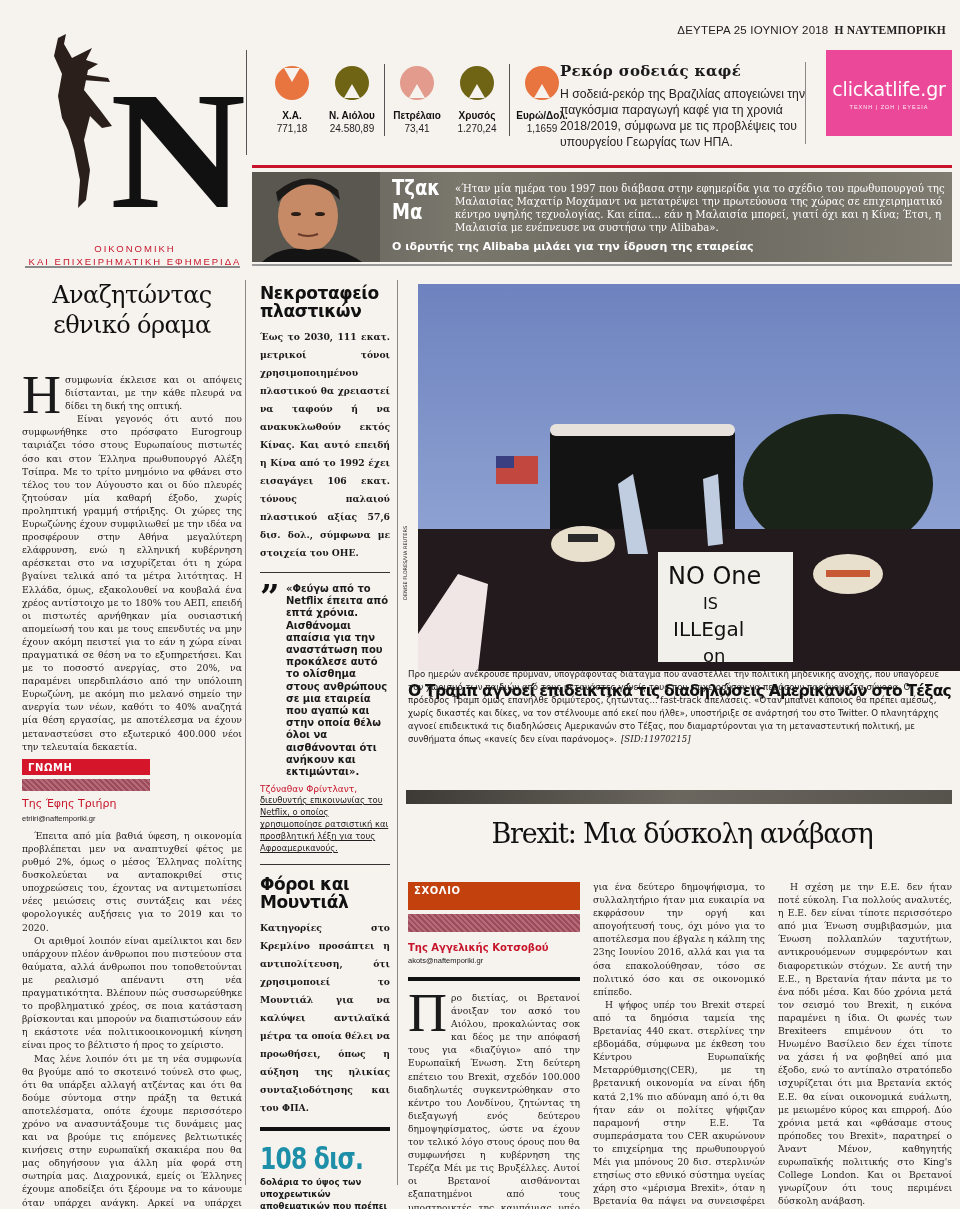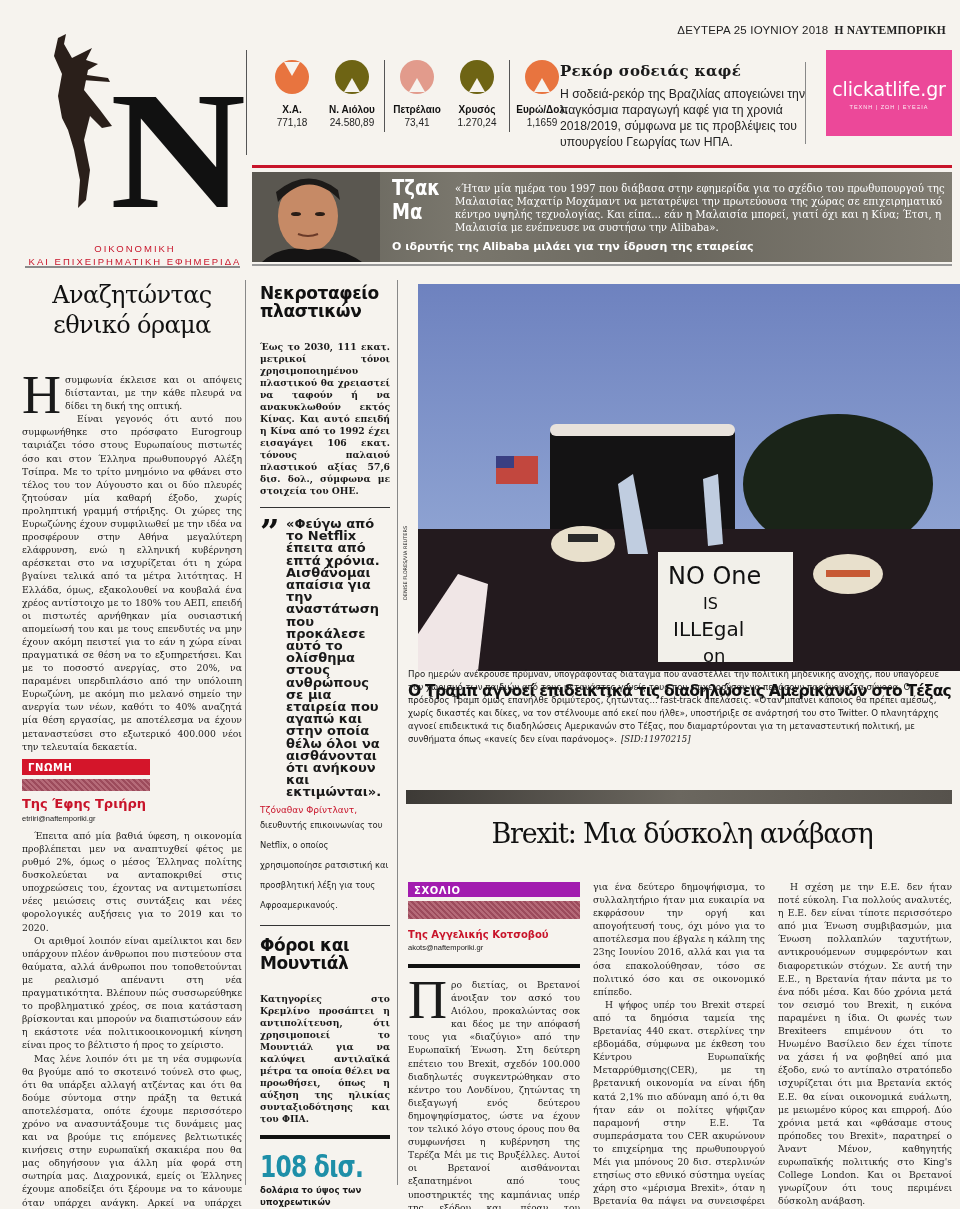--- a/index.html
+++ b/index.html
@@ -9,21 +9,21 @@
 
   
   .dateline { top: 24px; right: 14px; font-family: "Liberation Sans", sans-serif; font-size: 11.5px; color: #222; letter-spacing: 0.2px; }
   .dateline b { font-family: "Liberation Serif", serif; font-weight: 700; margin-left: 6px; font-size: 11.5px; }
   .logo-wrap { left: 20px; top: 30px; width: 220px; height: 240px; }
   .logo-N { position: absolute; left: 90px; top: 36px; font-family: "Liberation Serif", serif; font-weight: 700; font-size: 168px; line-height: 1; color: #111; transform: scaleX(1.12); transform-origin: left; }
   .logo-sub { position: absolute; left: 0; width: 230px; top: 212px; text-align: center; font-family: "Liberation Sans", sans-serif; font-size: 9.5px; color: #c8142a; letter-spacing: 2px; line-height: 13px; }
   .logo-rule { left: 25px; top: 266px; width: 215px; height: 2px; background: #8a8a8a; }
   .vrule-head { left: 246px; top: 50px; width: 1px; height: 105px; background: #555; }
 
-  .markets { left: 262px; top: 60px; height: 80px; display: flex; }
+  .markets { left: 262px; top: 60px; height: 80px; display: flex; align-items: center; }
   .mkt { width: 60px; text-align: center; font-family: "Liberation Sans", sans-serif; }
   .mkt .circ { width: 34px; height: 34px; border-radius: 50%; margin: 0 auto 10px; position: relative; overflow: hidden; }
   .mkt .circ::after { content: ""; position: absolute; left: 9px; width: 0; height: 0; border-left: 8px solid transparent; border-right: 8px solid transparent; }
   .mkt .circ.up::after { bottom: 2px; border-bottom: 14px solid #f6f3ee; }
   .mkt .circ.down::after { top: 2px; border-top: 14px solid #f6f3ee; }
   .mkt .lbl { font-size: 10px; font-weight: 700; color: #111; }
   .mkt .val { font-size: 10px; color: #222; margin-top: 2px; }
   .mkt-sep { width: 1px; background: #555; height: 72px; margin: 0 2px; }
 
   .coffee { left: 560px; top: 62px; width: 250px; }
@@ -49,34 +49,34 @@
   .body-text { font-family: "DejaVu Serif", serif; font-size: 9.3px; line-height: 13.1px; text-align: justify; color: #1a1a1a; }
   .body-text p { text-indent: 12px; }
   .body-text p.first { text-indent: 0; }
   .dropcap { float: left; font-family: "Liberation Serif", serif; font-size: 54px; line-height: 40px; margin: 2px 4px 0 0; }
   .sid { font-style: italic; font-size: 8.5px; text-align: right; }
   .vrule-left { left: 245px; top: 280px; width: 1px; height: 905px; background: #888; }
 
   .gnomh { float: left; width: 128px; margin: 4px 8px 4px 0; }
   .gnomh .tag { background: #d4152a; color: #fff; font-family: "DejaVu Sans", sans-serif; font-weight: 700; font-size: 10px; padding: 2px 6px; height: 16px; letter-spacing: 0.6px; }
   .gnomh .hatch { height: 12px; margin-top: 4px; background: repeating-linear-gradient(45deg,#b56a78 0 2px,#9c4b5c 2px 4px); }
-  .gnomh .author { font-family: "DejaVu Sans", sans-serif; font-weight: 700; font-size: 13px; color: #c8142a; margin-top: 6px; }
+  .gnomh .author { font-family: "DejaVu Sans", sans-serif; font-weight: 400; font-size: 11px; color: #c8142a; margin-top: 6px; }
   .gnomh .email { font-family: "Liberation Sans", sans-serif; font-size: 7.5px; color: #222; margin-top: 2px; }
 
   
   .col-mid { left: 260px; top: 280px; width: 130px; }
   .sans-head { font-family: "DejaVu Sans", sans-serif; font-weight: 700; font-size: 17px; line-height: 18px; color: #111; letter-spacing: -0.4px; }
-  .mid-body { font-family: "DejaVu Serif", serif; font-weight: 700; font-size: 9.2px; line-height: 12px; text-align: justify; margin-top: 21px; }
+  .mid-body { font-family: "DejaVu Serif", serif; font-weight: 700; font-size: 9.2px; line-height: 18px; text-align: justify; margin-top: 8px; }
   .thin-rule { height: 1px; background: #333; margin: 10px 0; }
   .thick-rule { height: 4px; background: #111; margin: 10px 0; }
   .quote-block { display: flex; }
   .quote-mark { font-family: "DejaVu Serif", serif; font-weight: 700; font-size: 34px; line-height: 28px; width: 26px; color: #111; }
-  .quote-text { font-family: "DejaVu Sans", sans-serif; font-weight: 700; font-size: 13px; line-height: 12.2px; width: 104px; }
+  .quote-text { font-family: "DejaVu Sans", sans-serif; font-weight: 700; font-size: 10px; line-height: 12.2px; width: 104px; }
   .q-author { font-family: "DejaVu Sans", sans-serif; font-size: 9px; color: #c8142a; margin-top: 6px; }
-  .q-desc { font-family: "DejaVu Sans", sans-serif; font-size: 8.4px; line-height: 20px; color: #222; }
+  .q-desc { font-family: "DejaVu Sans", sans-serif; font-size: 8.4px; line-height: 12px; color: #222; text-decoration: underline; }
   .bignum { font-family: "DejaVu Sans", sans-serif; font-weight: 700; font-size: 30px; color: #1e8fa8; transform: scaleX(0.78); transform-origin: left; white-space: nowrap; letter-spacing: -1px; }
   .bignum-desc { font-family: "DejaVu Sans", sans-serif; font-weight: 700; font-size: 8.6px; line-height: 12px; }
   .opec-img { width: 120px; height: 80px; position: relative; overflow: hidden; background: repeating-linear-gradient(100deg,#b9a3b2 0 4px,#6b5766 4px 6px,#d8c8d4 6px 9px); margin-left: 20px; }
   .opec-img .sign { position: absolute; left: 8px; top: 14px; width: 44px; height: 48px; background: #1b1a24; transform: rotate(-6deg); }
   .opec-img .logo { position: absolute; left: 15px; top: 22px; width: 30px; height: 30px; border-radius: 50%; background: radial-gradient(circle,#2b46b8 40%,#1d2c7a 70%); }
   .opec-img .pg { position: absolute; right: 2px; top: 3px; background: #c8463a; color: #fff; font-family: "DejaVu Sans", sans-serif; font-size: 9px; padding: 0 3px; }
   .vrule-mid { left: 397px; top: 280px; width: 1px; height: 905px; background: #888; }
 
   
   .photo { left: 408px; top: 284px; width: 544px; height: 387px; overflow: hidden; margin-left: 10px; }
@@ -84,21 +84,21 @@
   .trump-head { left: 408px; top: 682px; width: 548px; font-family: "DejaVu Sans", sans-serif; font-weight: 700; font-size: 15.6px; letter-spacing: -0.8px; color: #111; white-space: nowrap; }
   .trump-body { left: 408px; top: 668px; width: 546px; font-family: "DejaVu Sans", sans-serif; font-size: 8.6px; line-height: 13px; color: #1a1a1a; }
   .trump-body .sidi { font-family: "DejaVu Serif", serif; font-style: italic; margin-left: 4px; }
   .grey-band { left: 406px; top: 790px; width: 546px; height: 14px; background: linear-gradient(90deg,#3d3a36,#6b675f 50%,#56524c); }
 
   
   .brexit-title { left: 408px; top: 818px; width: 548px; text-align: center; font-family: "DejaVu Serif", serif; font-size: 27px; letter-spacing: -1.2px; color: #111; }
   .brx-c1 { left: 408px; top: 882px; width: 172px; }
   .brx-c2 { left: 593px; top: 880px; width: 172px; }
   .brx-c3 { left: 778px; top: 880px; width: 174px; }
-  .sxolio .tag { background: #a21caf; color: #fff; font-family: "DejaVu Sans", sans-serif; font-weight: 700; font-size: 10px; padding: 3px 6px; height: 15px; letter-spacing: 0.6px; }
+  .sxolio .tag { background: #c2410c; color: #fff; font-family: "DejaVu Sans", sans-serif; font-weight: 700; font-size: 10px; padding: 3px 6px; height: 28px; letter-spacing: 0.6px; }
   .sxolio .hatch { height: 18px; margin-top: 4px; background: repeating-linear-gradient(45deg,#b56a78 0 2px,#9c4b5c 2px 4px); }
   .sxolio .author { font-family: "DejaVu Sans", sans-serif; font-weight: 700; font-size: 10px; color: #c8142a; margin-top: 10px; }
   .sxolio .email { font-family: "Liberation Sans", sans-serif; font-size: 7.5px; margin-top: 3px; }
   .brx-body { font-family: "DejaVu Serif", serif; font-size: 9.2px; line-height: 13.1px; text-align: justify; color: #1a1a1a; }
   .brx-body p { text-indent: 12px; }
   .brx-body p.first { text-indent: 0; }
 </style>
 </head>
 <body>
 

